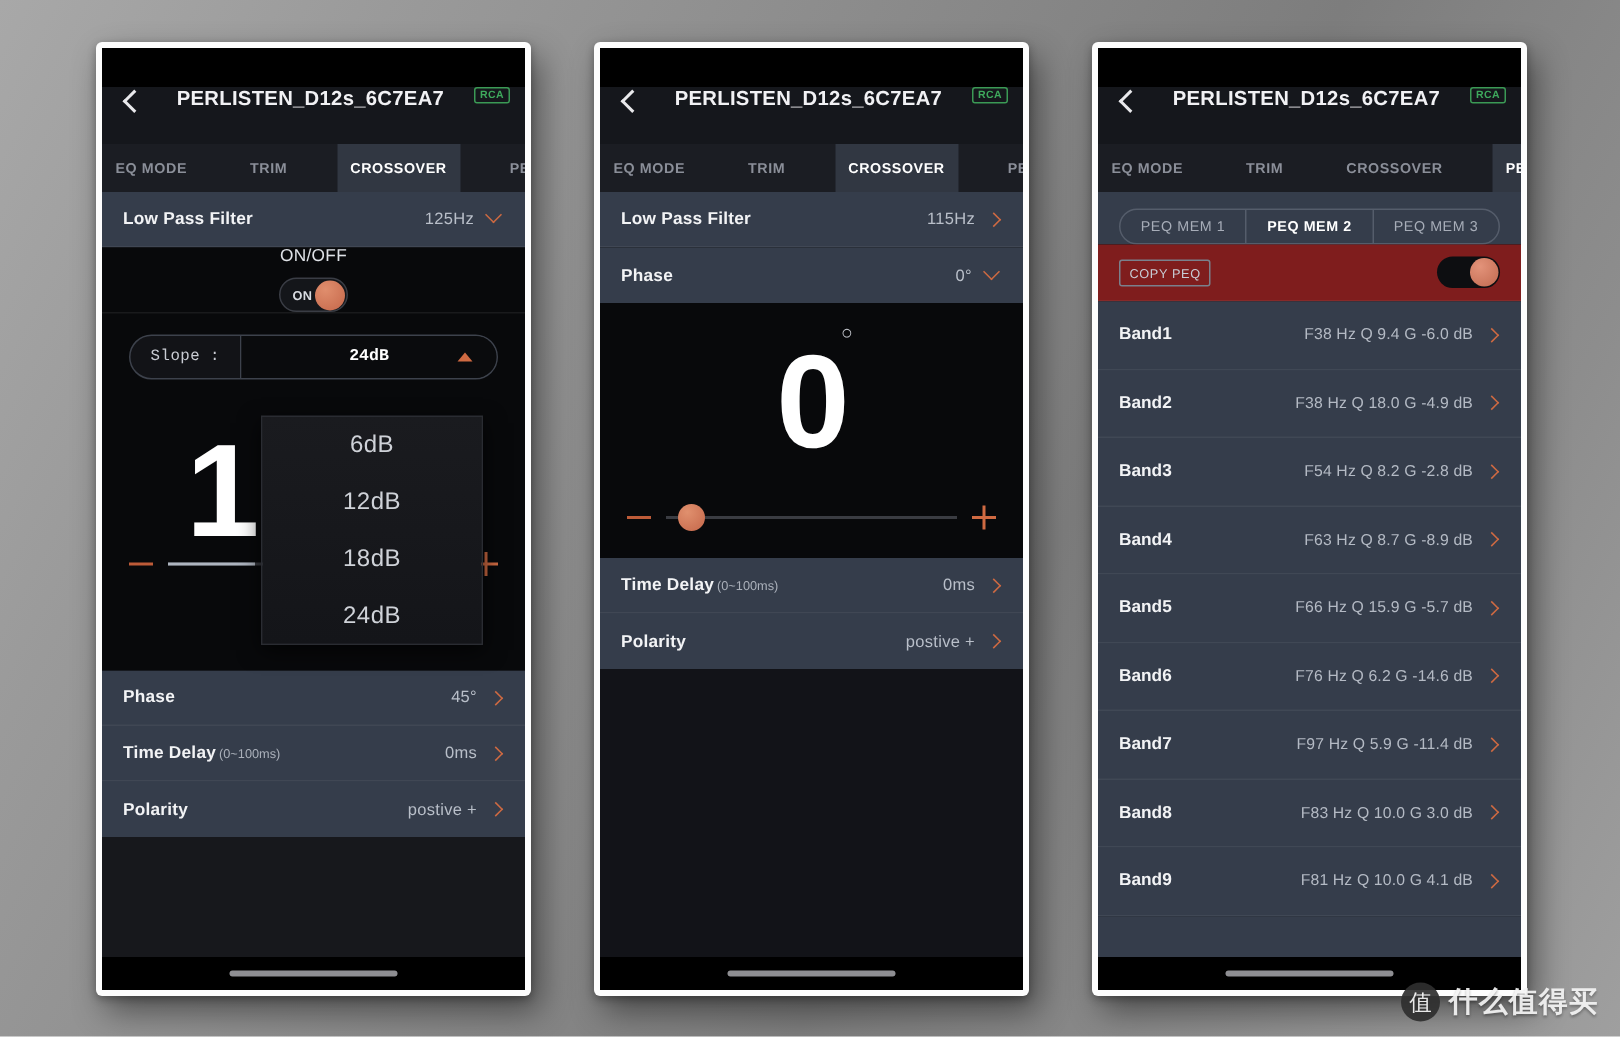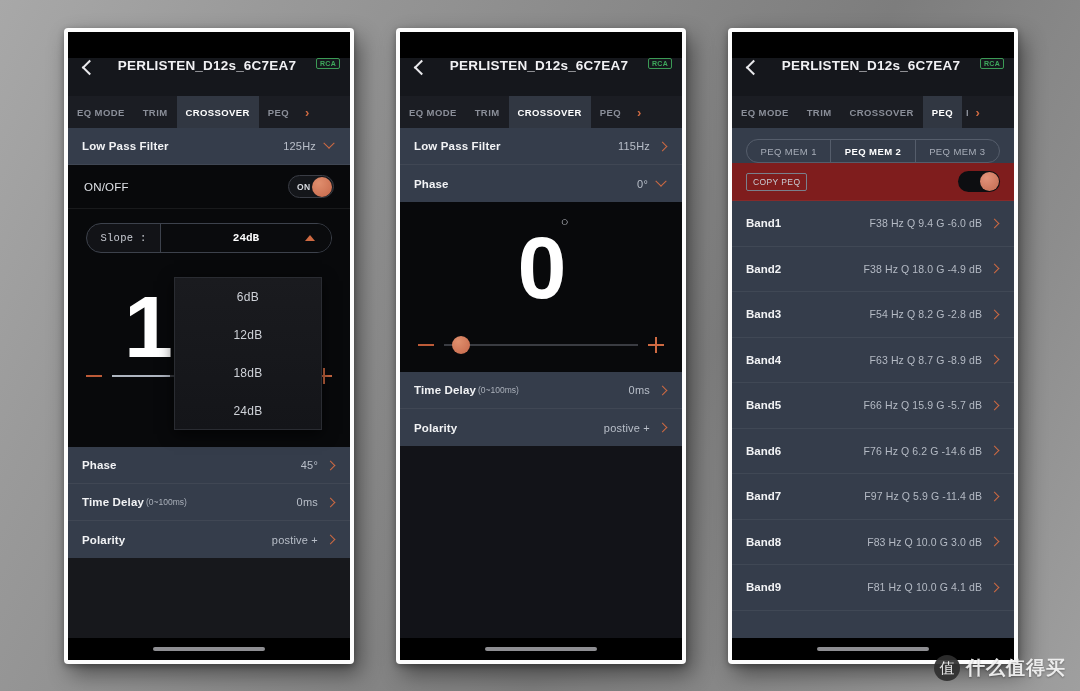--- a/index.html
+++ b/index.html
@@ -82,20 +82,21 @@
 
   
   .tabs {
     flex: 0 0 auto;
     height: 32px;
     background: #1b1d23;
     display: flex;
     align-items: stretch;
     position: relative;
     overflow: hidden;
+    gap: 24px;
   }
   .tab {
     display: flex;
     align-items: center;
     justify-content: center;
     color: #8b8f99;
     font-size: 9.5px;
     font-weight: bold;
     letter-spacing: 0.4px;
     white-space: nowrap;
@@ -177,20 +178,21 @@
     position: relative;
     flex: 0 0 auto;
   }
 
   .onoff-row {
     height: 44px;
     display: flex;
     align-items: center;
     padding: 0 16px;
     border-bottom: 1px solid rgba(255,255,255,0.07);
+    flex-direction: column;
   }
   .onoff-label {
     color: #dfe2e7;
     font-size: 11.5px;
     letter-spacing: 0.2px;
   }
   .toggle {
     width: 46px; height: 23px;
     border-radius: 12px;
     background: #14161a;
@@ -264,21 +266,21 @@
     width: 148px; height: 153px;
     background: linear-gradient(180deg,#1a1b1f,#141519);
     border: 1px solid #2a2c32;
     z-index: 10;
     box-shadow: 0 4px 14px rgba(0,0,0,0.7);
   }
   .dd-item {
     height: 38px;
     display: flex; align-items: center; justify-content: center;
     color: #cfd2d8;
-    font-size: 12px;
+    font-size: 16px;
     letter-spacing: 0.3px;
   }
 
   
   .bignum-area {
     position: relative;
     height: 150px;
   }
   .bignum {
     position: absolute;

